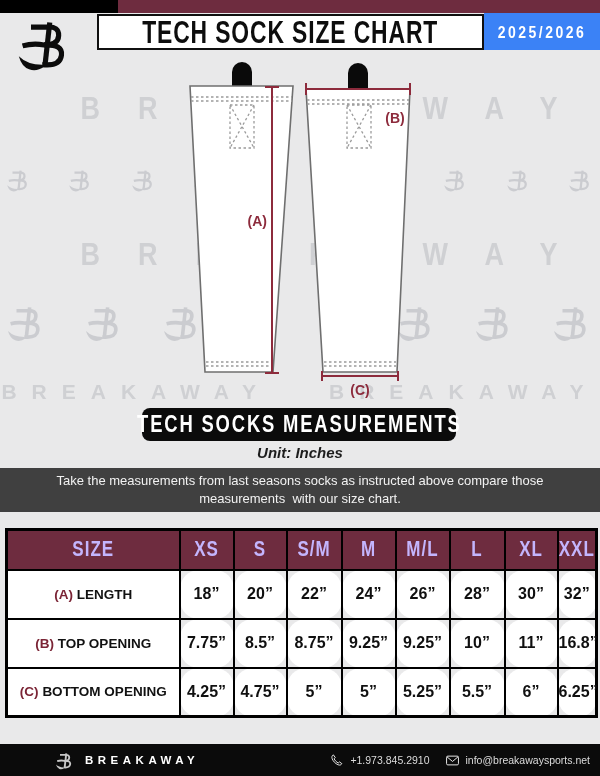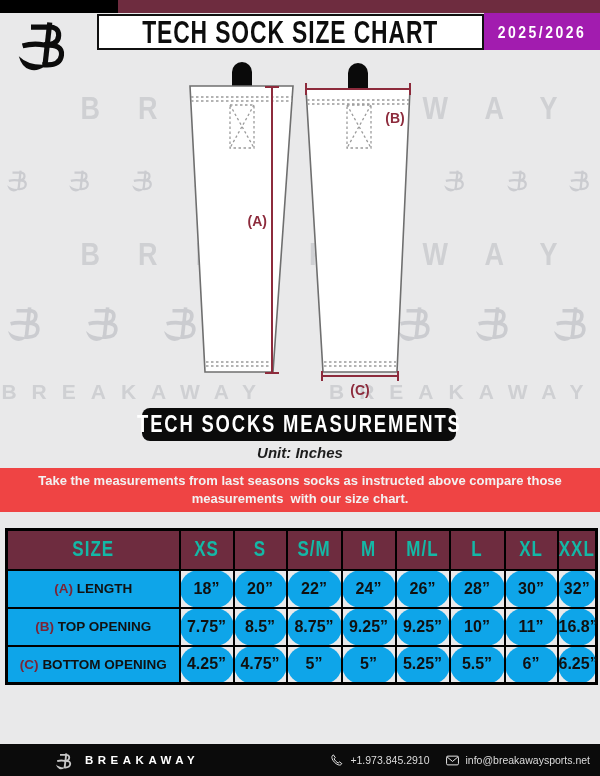--- a/index.html
+++ b/index.html
@@ -12,21 +12,21 @@
   .topbar-black{position:absolute;left:0;top:0;width:118px;height:13px;background:#000;}
   .topbar-maroon{position:absolute;left:118px;top:0;width:482px;height:13px;background:#6e2c3f;}
   .header-logo{position:absolute;left:16px;top:13px;width:60px;height:62px;}
   .title-box{
     position:absolute;left:97px;top:14px;width:387px;height:36px;background:#fff;
     border:2px solid #101010;box-sizing:border-box;display:flex;align-items:center;justify-content:center;
   }
   .title-text{font-weight:800;font-size:26px;color:#0d0d0d;letter-spacing:1px;
     display:inline-block;transform:scale(.88,1.22);white-space:nowrap;}
   .year-box{
-    position:absolute;left:484px;top:13px;width:116px;height:37px;background:#a21caf;
+    position:absolute;left:484px;top:13px;width:116px;height:37px;background:#3b82f6;
     display:flex;align-items:center;justify-content:center;
   }
   .year-text{color:#fff;font-weight:700;font-size:14px;letter-spacing:2.5px;
     display:inline-block;transform:scaleY(1.2);white-space:nowrap;}
   
   .wm{position:absolute;left:0;width:600px;color:#cfd0d3;font-weight:700;text-align:center;
     white-space:nowrap;overflow:hidden;user-select:none;}
   .wm-text-lg{font-size:27px;letter-spacing:38px;padding-left:38px;transform:scaleY(1.15);}
   .wm-row1{top:94px;}
   .wm-row2{top:240px;}
@@ -52,34 +52,34 @@
   .banner{
     position:absolute;left:142px;top:408px;width:314px;height:33px;background:#0b0b0b;border-radius:8px;
     display:flex;align-items:center;justify-content:center;
   }
   .banner-text{color:#fff;font-weight:800;font-size:20px;letter-spacing:2px;
     display:inline-block;transform:scale(.92,1.18);white-space:nowrap;}
   .unit{position:absolute;left:0;top:444px;width:600px;text-align:center;
     font-style:italic;font-weight:700;font-size:15px;color:#1c1c1c;}
   
   .instruction{
-    position:absolute;left:0;top:468px;width:600px;height:44px;background:#ef4444;
+    position:absolute;left:0;top:468px;width:600px;height:44px;background:#404040;
     color:#f2f2f2;font-size:13px;line-height:18px;text-align:center;
-    display:flex;flex-direction:column;justify-content:center;white-space:pre-wrap;font-weight:bold;
+    display:flex;flex-direction:column;justify-content:center;white-space:pre-wrap;
   }
   
   .size-table{
     position:absolute;left:5px;top:528px;width:590px;border-collapse:collapse;
     border:3px solid #000;table-layout:fixed;
   }
   .size-table th,.size-table td{border:2px solid #000;text-align:center;padding:0;}
   .size-table thead tr{height:40px;background:#6e2c3f;}
-  .size-table thead th{color:#14b8a6;}
+  .size-table thead th{color:#c4b5fd;}
   .hdr-text{font-weight:800;font-size:17px;letter-spacing:1px;display:inline-block;transform:scaleY(1.25);}
-  .size-table tbody tr{height:38px;background:#0ea5e9;}
+  .size-table tbody tr{height:49px;background:#ffffff;}
   .row-label{font-weight:800;font-size:13.5px;color:#111;}
   .row-prefix{color:#7b2536;}
   .cell-val{font-weight:800;font-size:16px;color:#101010;border-radius:19px;}
   
   .footer{
     position:absolute;left:0;top:744px;width:600px;height:32px;background:#0b0b0b;
     display:flex;align-items:center;color:#dcdcdc;font-size:10.5px;
   }
   .footer-logo{width:20px;height:21px;margin-left:55px;}
   .footer-brand{margin-left:10px;font-weight:700;letter-spacing:4.5px;font-size:11.5px;color:#fff;}

